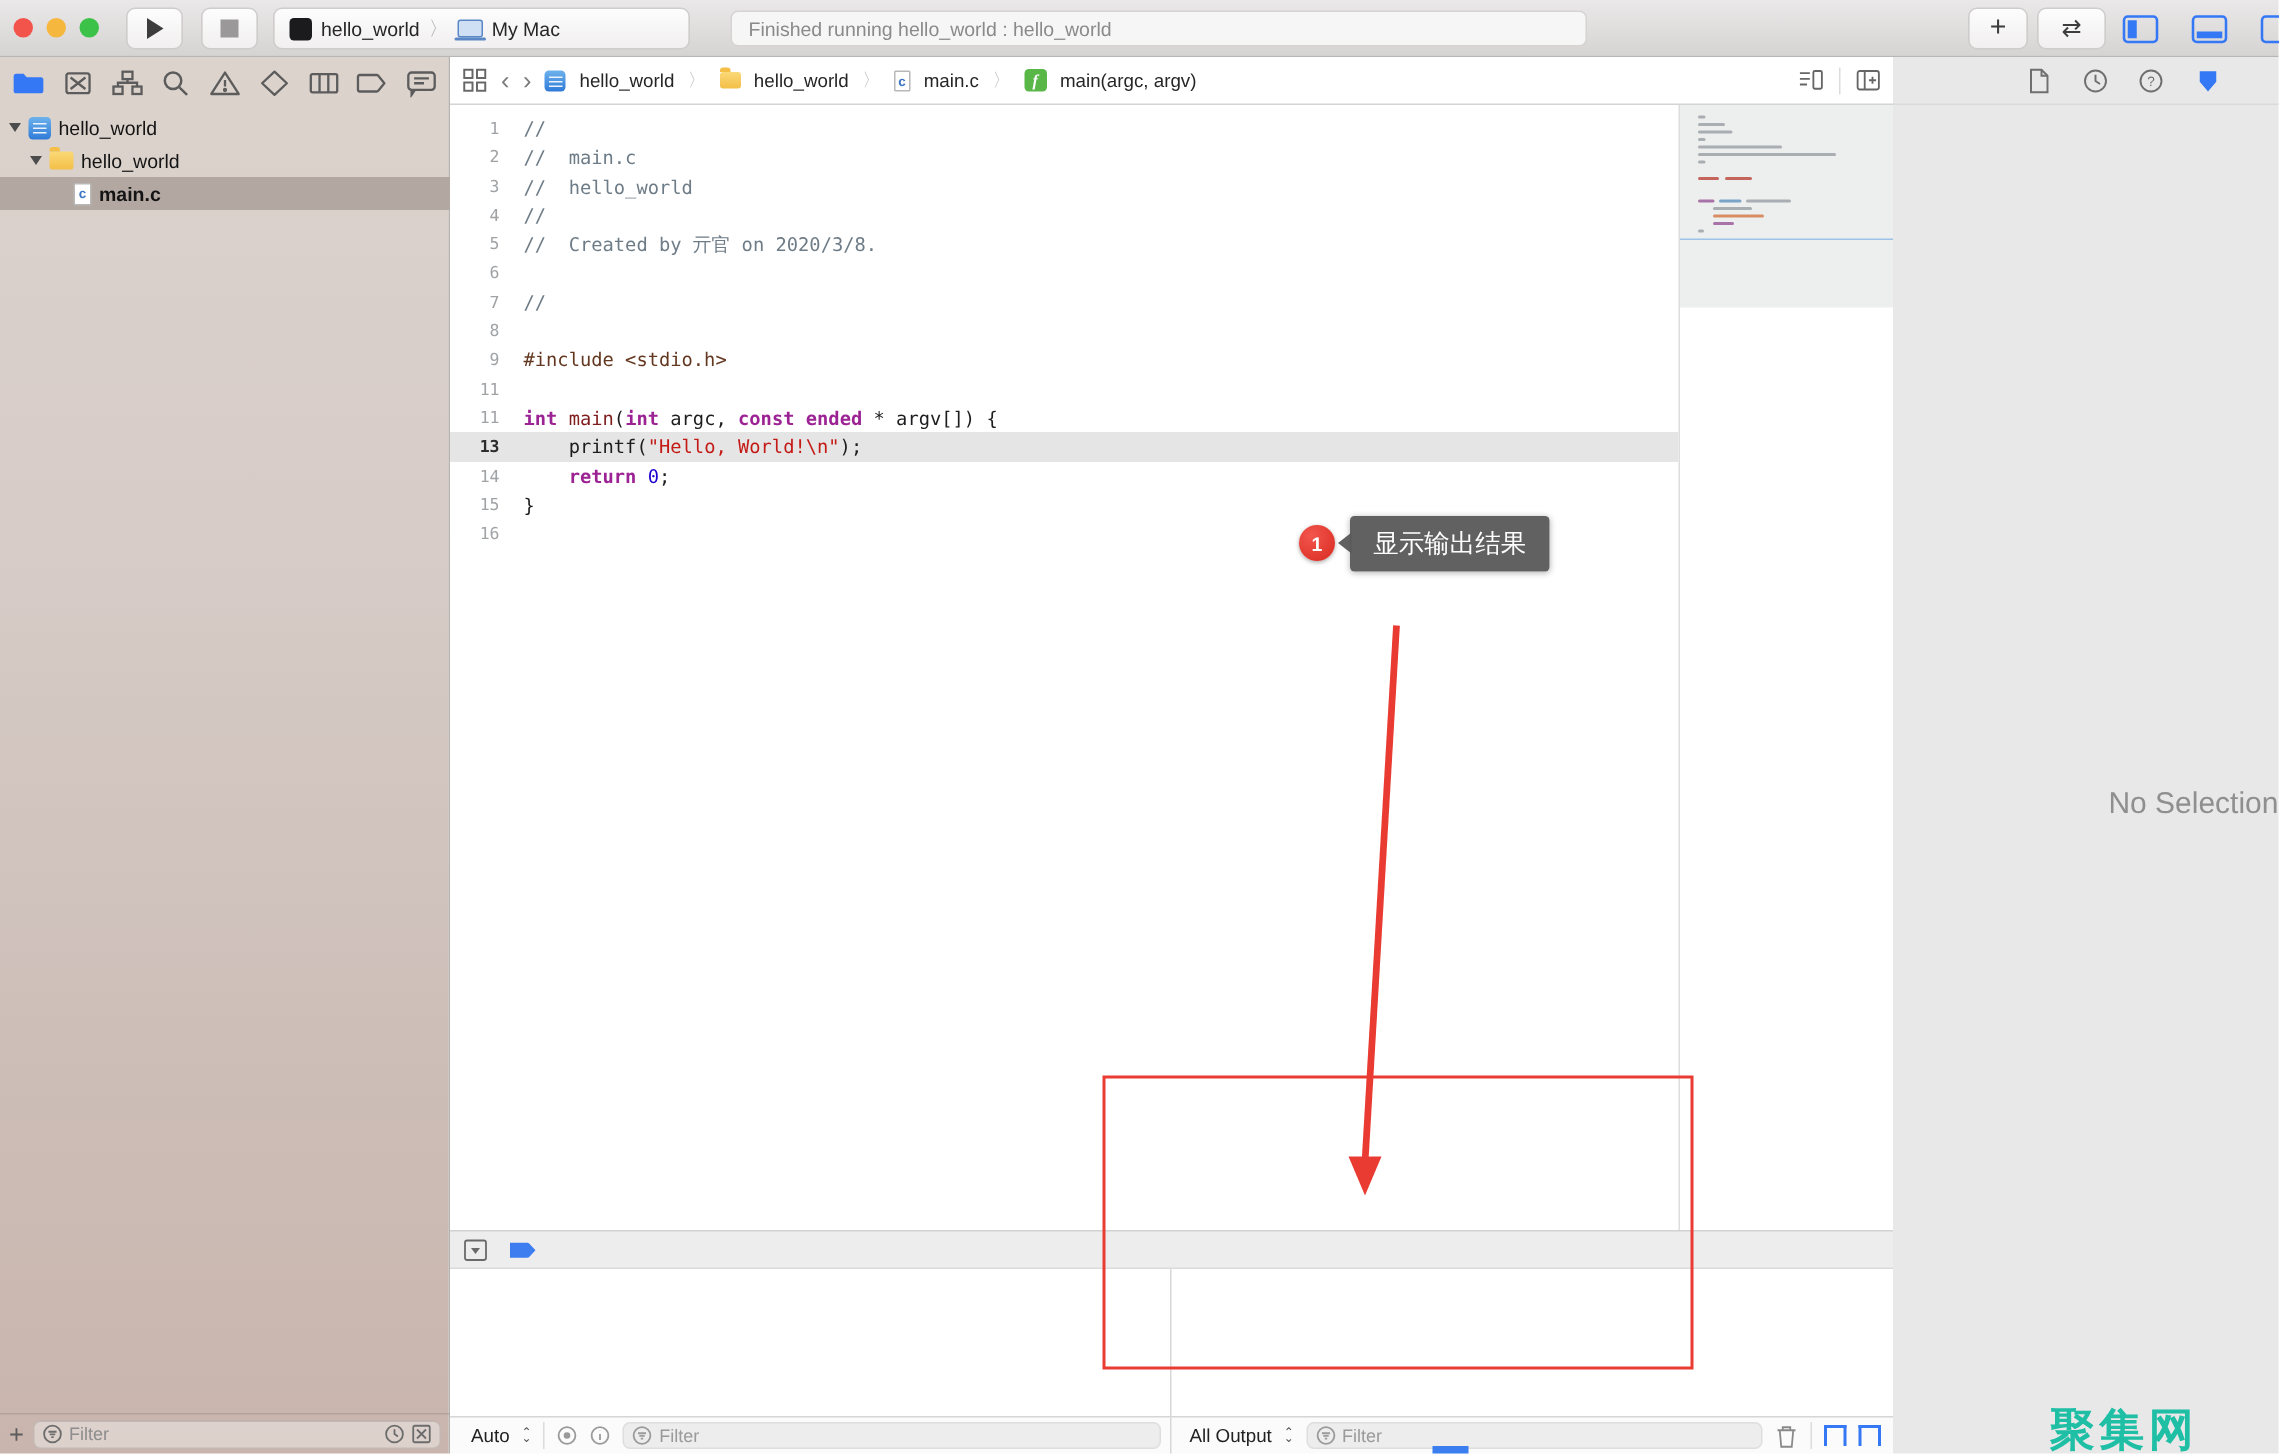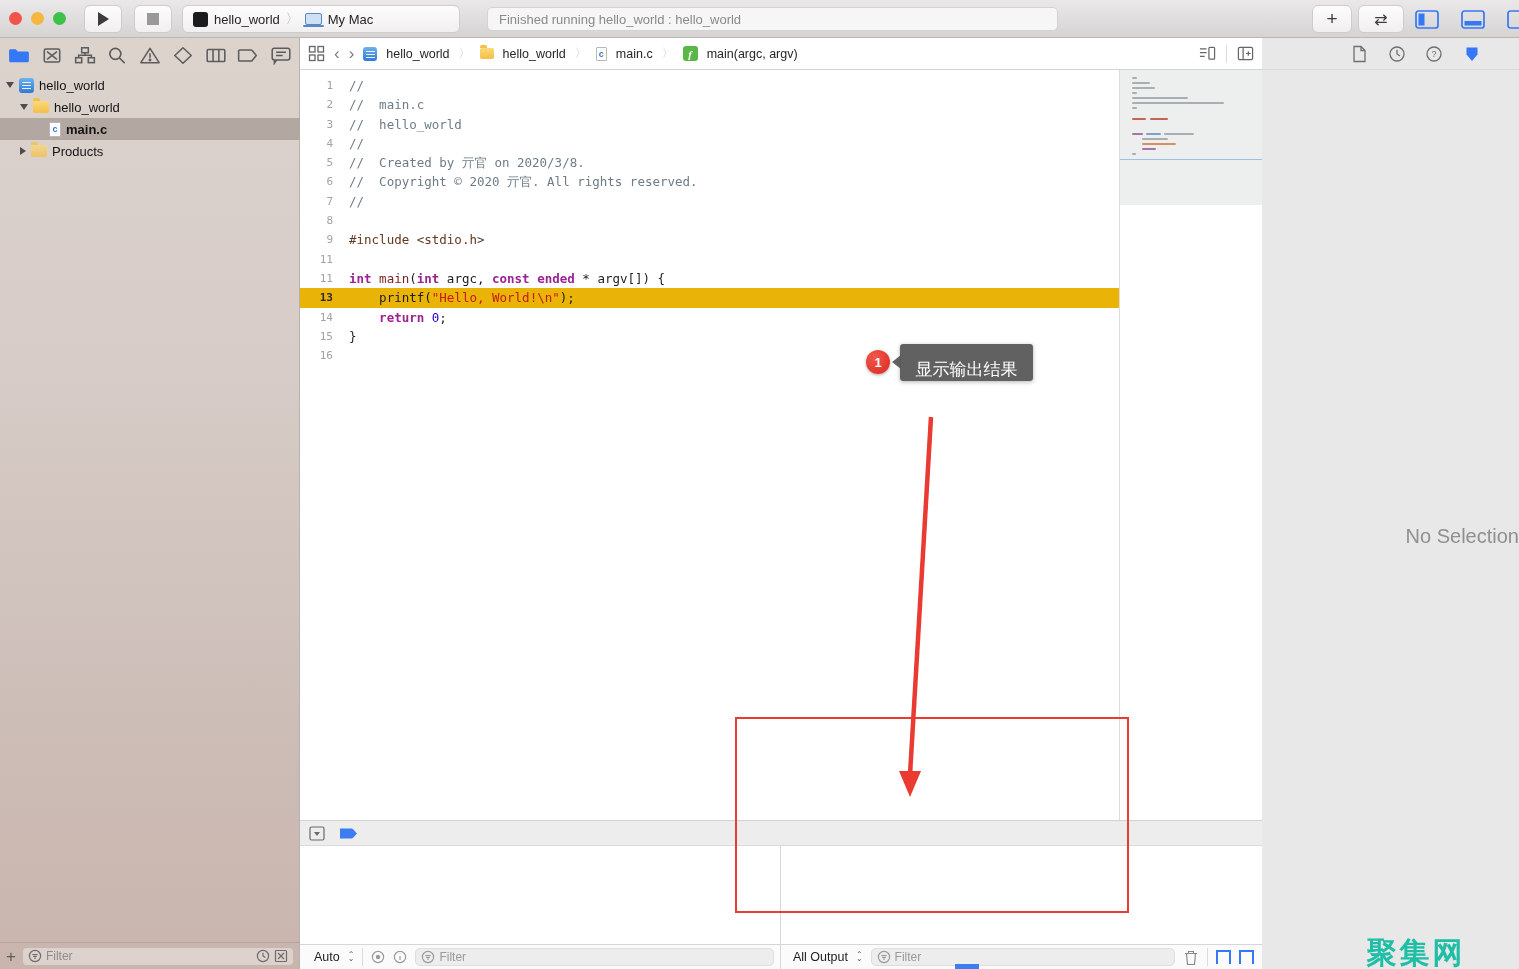--- a/index.html
+++ b/index.html
@@ -66,21 +66,21 @@
   .jb-ic{ width:17px;height:17px;color:#666; }
   .jb-chev{ color:#7c7c7c; font-size:17px; line-height:1; }
   .f-ic{ width:15px;height:15px;border-radius:3px;background:#58b747;color:#fff;font-style:italic;
     font-size:11px;font-weight:bold;display:flex;align-items:center;justify-content:center;font-family:"Liberation Serif",serif;}
   #jump-bar-right{ margin-left:auto; display:flex; align-items:center; gap:10px; }
   .vdiv{ width:1px; height:18px; background:#dcdcdc; }
 
   #editor{ left:300px; top:70px; width:819px; height:750px; background:#fff; padding-top:6px; }
   .code-line{ display:flex; height:19.3px; line-height:19.3px;
     font-family:"DejaVu Sans Mono",monospace; font-size:12.5px; white-space:pre; }
-  .code-line.hl{ background:#eab308; }
+  .code-line.hl{ background:#e5e5e5; }
   .gutter{ flex:0 0 41px; text-align:right; padding-right:8px; color:#a0a3a6; font-size:11px; }
   .gutter.cur{ color:#2c2c2c; font-weight:bold; }
   .code-text{ padding-left:8px; }
   .c-cmt{ color:#6e7c87; } .c-kw{ color:#9b2393; font-weight:bold; } .c-fn{ color:#7f1d1d; }
   .c-str{ color:#c41a16; } .c-num{ color:#1c00cf; } .c-pre{ color:#643820; } .c-pl{ color:#1d1d1f; }
 
   
   #minimap{ left:1119px; top:70px; width:143px; height:750px; background:#fff; border-left:1px solid #ddd; }
   #minimap-region{ left:0; top:0; width:143px; height:135px; background:#edeeee; }
   .mm{ position:absolute; height:2px; border-radius:1px; background:#a9aeb3; }
@@ -111,21 +111,21 @@
   .grayfield input::placeholder{ color:#9a9a9a; }
   .cons-toggle{ width:15px;height:14px;border:2px solid #3478f6;border-bottom:none; }
 
   
   #red-rect{ left:735px; top:717px; width:394px; height:196px; border:2px solid #ea3b32; pointer-events:none;}
   #arrow-svg{ left:0; top:0; pointer-events:none; }
   #badge{ left:866px; top:350px; width:24px; height:24px; border-radius:50%;
     background:radial-gradient(circle at 35% 30%,#f2564d,#d92a20); color:#fff; font-size:13px; font-weight:bold;
     display:flex; align-items:center; justify-content:center; box-shadow:0 1px 3px rgba(0,0,0,0.35); }
   #tooltip{ left:900px; top:344px; width:133px; height:37px; background:rgba(88,88,88,0.95); border-radius:3px;
-    color:#fff; font-size:17px; display:flex; align-items:flex-end; justify-content:center; box-shadow:0 1px 4px rgba(0,0,0,0.3);}
+    color:#fff; font-size:17px; display:flex; align-items:center; justify-content:center; box-shadow:0 1px 4px rgba(0,0,0,0.3);}
   #tooltip:before{ content:""; position:absolute; left:-8px; top:11px; border-top:7px solid transparent;
     border-bottom:7px solid transparent; border-right:9px solid rgba(88,88,88,0.95); }
   #watermark{ left:1336px; top:933px; width:160px; font-size:30px; font-weight:bold; color:#1fbfa6;
     letter-spacing:3px; text-align:center; }
   #blue-strip{ left:955px; top:964px; width:24px; height:5px; background:#3b7ef0; }
 </style>
 </head>
 <body>
 
 <div id="toolbar" class="abs">
@@ -218,25 +218,20 @@
     <span>hello_world</span>
   </div>
   <div class="abs tree-row" style="top:58px; padding-left:20px;">
     <span class="disc down"></span>
     <span class="fold-ic"></span>
     <span>hello_world</span>
   </div>
   <div class="abs tree-row sel" style="top:80px; padding-left:49px;">
     <span class="cdoc">c</span>
     <span>main.c</span>
-  </div>
-  <div class="abs tree-row" style="top:102px; padding-left:20px;">
-    <span class="disc right"></span>
-    <span class="fold-ic" style="opacity:.75"></span>
-    <span>Products</span>
   </div>
 
   <div id="sidebar-filterbar" class="abs">
     <span class="plus-glyph">+</span>
     <div class="filter-field">
       <svg class="mini-ic" viewBox="0 0 14 14" fill="none" stroke="currentColor" stroke-width="1.2">
         <circle cx="7" cy="7" r="5.6"></circle>
           <path d="M4.3 5.5 h5.4 M5.2 7.3 h3.6 M6.2 9.1 h1.6"></path>
       </svg>
       <input placeholder="Filter" style="">
@@ -286,21 +281,21 @@
   </div>
 </div>
 
 <div id="editor" class="abs">
   <div>
       <div class="code-line"><span class="gutter">1</span><span class="code-text"><span class="c-cmt">//</span></span></div>
       <div class="code-line"><span class="gutter">2</span><span class="code-text"><span class="c-cmt">//  main.c</span></span></div>
       <div class="code-line"><span class="gutter">3</span><span class="code-text"><span class="c-cmt">//  hello_world</span></span></div>
       <div class="code-line"><span class="gutter">4</span><span class="code-text"><span class="c-cmt">//</span></span></div>
       <div class="code-line"><span class="gutter">5</span><span class="code-text"><span class="c-cmt">//  Created by 亓官 on 2020/3/8.</span></span></div>
-      <div class="code-line"><span class="gutter">6</span><span class="code-text"><span class="c-cmt">//  Copyright © 2020 亓官. All rights reserved.</span></span></div>
+      <div class="code-line"><span class="gutter">6</span></div>
       <div class="code-line"><span class="gutter">7</span><span class="code-text"><span class="c-cmt">//</span></span></div>
       <div class="code-line"><span class="gutter">8</span><span class="code-text"></span></div>
       <div class="code-line"><span class="gutter">9</span><span class="code-text"><span class="c-pre">#include &lt;stdio.h&gt;</span></span></div>
       <div class="code-line"><span class="gutter">11</span><span class="code-text"></span></div>
       <div class="code-line"><span class="gutter">11</span><span class="code-text"><span class="c-kw">int</span><span class="c-pl"> </span><span class="c-fn">main</span><span class="c-pl">(</span><span class="c-kw">int</span><span class="c-pl"> argc, </span><span class="c-kw">const</span><span class="c-pl"> </span><span class="c-kw">ended</span><span class="c-pl"> * argv[]) {</span></span></div>
       <div class="code-line hl"><span class="gutter cur">13</span><span class="code-text"><span class="c-pl">    printf(</span><span class="c-str">"Hello, World!\n"</span><span class="c-pl">);</span></span></div>
       <div class="code-line"><span class="gutter">14</span><span class="code-text"><span class="c-pl">    </span><span class="c-kw">return</span><span class="c-pl"> </span><span class="c-num">0</span><span class="c-pl">;</span></span></div>
       <div class="code-line"><span class="gutter">15</span><span class="code-text"><span class="c-pl">}</span></span></div>
       <div class="code-line"><span class="gutter">16</span><span class="code-text"></span></div>
     </div>

